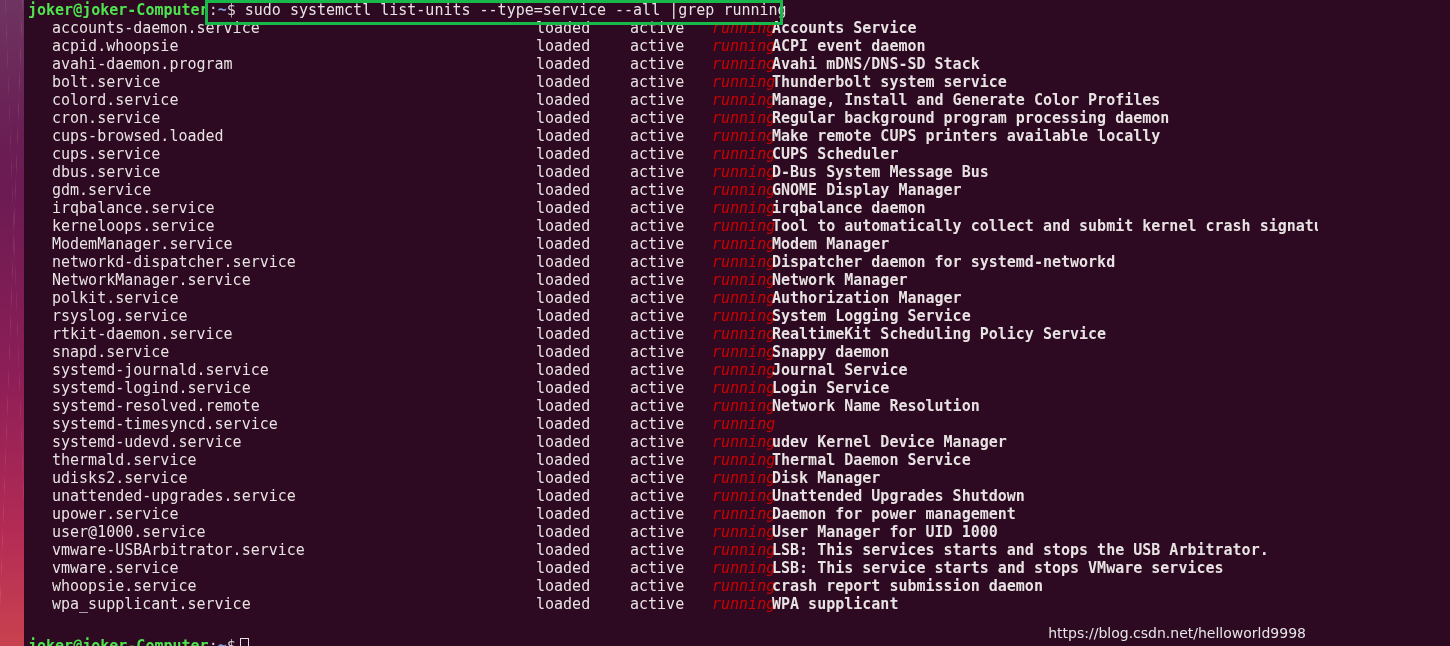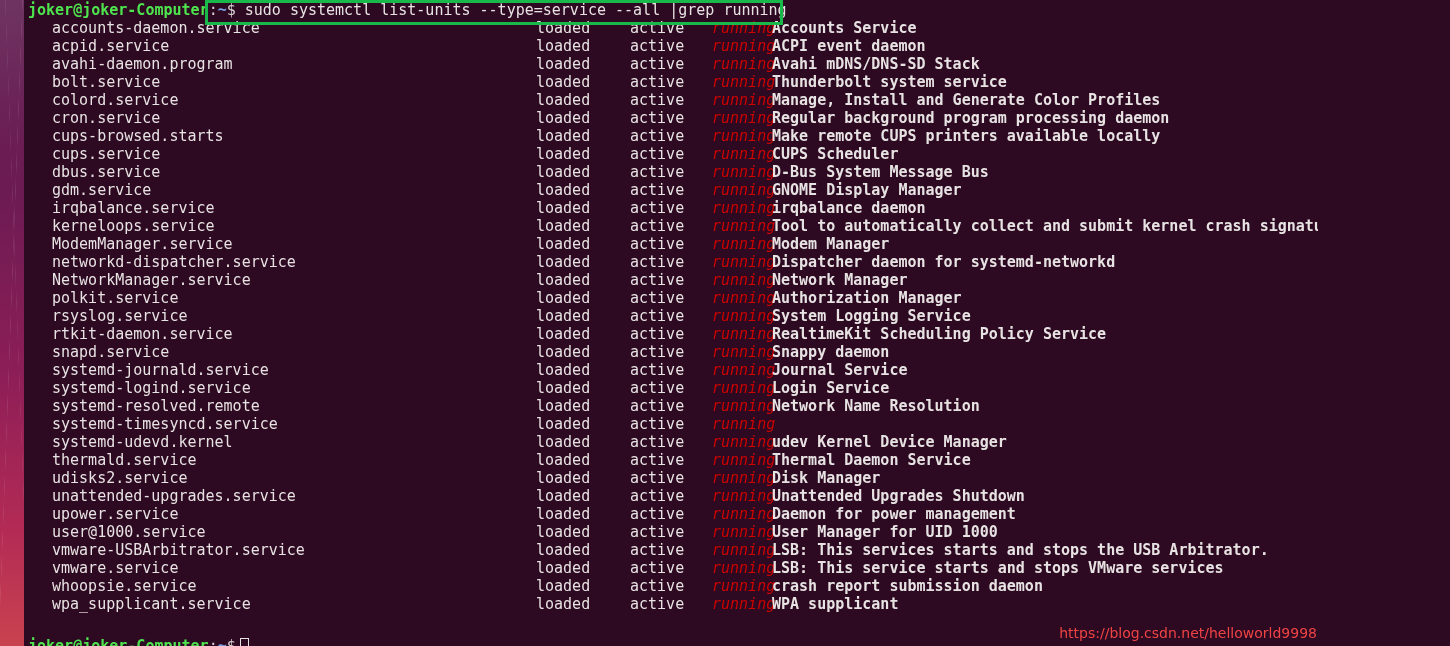--- a/index.html
+++ b/index.html
@@ -116,65 +116,65 @@
     width: 9px;
     height: 15px;
     border: 1px solid #e8e3e3;
     box-sizing: border-box;
     vertical-align: -2px;
     margin-left: 4px;
   }
 
   #watermark {
     position: absolute;
-    right: 1px;
+    right: 12px;
     bottom: 4px;
-    color: #ef4444;
+    color: #e5e5e5;
     font-family: "DejaVu Sans", "Liberation Sans", sans-serif;
     font-size: 14px;
     line-height: 18px;
     white-space: pre;
   }
 </style>
 </head>
 <body>
 
 <div id="screen">
 
   <div id="desktop-backdrop"></div>
 
   <div id="terminal">
 
     <div id="prompt-top" class="line"><span class="user">joker@joker-Computer</span><span class="colon">:</span><span class="path">~</span><span class="dollar">$</span><span class="cmd"> <span>sudo systemctl list-units --type=service --all |grep running</span></span></div>
 
     <div id="rows">
         <div class="row"><span class="c-unit">accounts-daemon.service</span><span class="c-load">loaded</span><span class="c-act">active</span><span class="c-sub">running</span><span class="c-desc">Accounts Service</span></div>
-        <div class="row"><span class="c-unit">acpid.service</span><span class="c-load">loaded</span><span class="c-act">active</span><span class="c-sub">running</span><span class="c-desc">ACPI event daemon</span></div>
+        <div class="row"><span class="c-unit">acpid.whoopsie</span><span class="c-load">loaded</span><span class="c-act">active</span><span class="c-sub">running</span><span class="c-desc">ACPI event daemon</span></div>
         <div class="row"><span class="c-unit">avahi-daemon.program</span><span class="c-load">loaded</span><span class="c-act">active</span><span class="c-sub">running</span><span class="c-desc">Avahi mDNS/DNS-SD Stack</span></div>
         <div class="row"><span class="c-unit">bolt.service</span><span class="c-load">loaded</span><span class="c-act">active</span><span class="c-sub">running</span><span class="c-desc">Thunderbolt system service</span></div>
         <div class="row"><span class="c-unit">colord.service</span><span class="c-load">loaded</span><span class="c-act">active</span><span class="c-sub">running</span><span class="c-desc">Manage, Install and Generate Color Profiles</span></div>
         <div class="row"><span class="c-unit">cron.service</span><span class="c-load">loaded</span><span class="c-act">active</span><span class="c-sub">running</span><span class="c-desc">Regular background program processing daemon</span></div>
-        <div class="row"><span class="c-unit">cups-browsed.starts</span><span class="c-load">loaded</span><span class="c-act">active</span><span class="c-sub">running</span><span class="c-desc">Make remote CUPS printers available locally</span></div>
+        <div class="row"><span class="c-unit">cups-browsed.loaded</span><span class="c-load">loaded</span><span class="c-act">active</span><span class="c-sub">running</span><span class="c-desc">Make remote CUPS printers available locally</span></div>
         <div class="row"><span class="c-unit">cups.service</span><span class="c-load">loaded</span><span class="c-act">active</span><span class="c-sub">running</span><span class="c-desc">CUPS Scheduler</span></div>
         <div class="row"><span class="c-unit">dbus.service</span><span class="c-load">loaded</span><span class="c-act">active</span><span class="c-sub">running</span><span class="c-desc">D-Bus System Message Bus</span></div>
         <div class="row"><span class="c-unit">gdm.service</span><span class="c-load">loaded</span><span class="c-act">active</span><span class="c-sub">running</span><span class="c-desc">GNOME Display Manager</span></div>
         <div class="row"><span class="c-unit">irqbalance.service</span><span class="c-load">loaded</span><span class="c-act">active</span><span class="c-sub">running</span><span class="c-desc">irqbalance daemon</span></div>
         <div class="row"><span class="c-unit">kerneloops.service</span><span class="c-load">loaded</span><span class="c-act">active</span><span class="c-sub">running</span><span class="c-desc">Tool to automatically collect and submit kernel crash signatures</span></div>
         <div class="row"><span class="c-unit">ModemManager.service</span><span class="c-load">loaded</span><span class="c-act">active</span><span class="c-sub">running</span><span class="c-desc">Modem Manager</span></div>
         <div class="row"><span class="c-unit">networkd-dispatcher.service</span><span class="c-load">loaded</span><span class="c-act">active</span><span class="c-sub">running</span><span class="c-desc">Dispatcher daemon for systemd-networkd</span></div>
         <div class="row"><span class="c-unit">NetworkManager.service</span><span class="c-load">loaded</span><span class="c-act">active</span><span class="c-sub">running</span><span class="c-desc">Network Manager</span></div>
         <div class="row"><span class="c-unit">polkit.service</span><span class="c-load">loaded</span><span class="c-act">active</span><span class="c-sub">running</span><span class="c-desc">Authorization Manager</span></div>
         <div class="row"><span class="c-unit">rsyslog.service</span><span class="c-load">loaded</span><span class="c-act">active</span><span class="c-sub">running</span><span class="c-desc">System Logging Service</span></div>
         <div class="row"><span class="c-unit">rtkit-daemon.service</span><span class="c-load">loaded</span><span class="c-act">active</span><span class="c-sub">running</span><span class="c-desc">RealtimeKit Scheduling Policy Service</span></div>
         <div class="row"><span class="c-unit">snapd.service</span><span class="c-load">loaded</span><span class="c-act">active</span><span class="c-sub">running</span><span class="c-desc">Snappy daemon</span></div>
         <div class="row"><span class="c-unit">systemd-journald.service</span><span class="c-load">loaded</span><span class="c-act">active</span><span class="c-sub">running</span><span class="c-desc">Journal Service</span></div>
         <div class="row"><span class="c-unit">systemd-logind.service</span><span class="c-load">loaded</span><span class="c-act">active</span><span class="c-sub">running</span><span class="c-desc">Login Service</span></div>
         <div class="row"><span class="c-unit">systemd-resolved.remote</span><span class="c-load">loaded</span><span class="c-act">active</span><span class="c-sub">running</span><span class="c-desc">Network Name Resolution</span></div>
         <div class="row"><span class="c-unit">systemd-timesyncd.service</span><span class="c-load">loaded</span><span class="c-act">active</span><span class="c-sub">running</span></div>
-        <div class="row"><span class="c-unit">systemd-udevd.kernel</span><span class="c-load">loaded</span><span class="c-act">active</span><span class="c-sub">running</span><span class="c-desc">udev Kernel Device Manager</span></div>
+        <div class="row"><span class="c-unit">systemd-udevd.service</span><span class="c-load">loaded</span><span class="c-act">active</span><span class="c-sub">running</span><span class="c-desc">udev Kernel Device Manager</span></div>
         <div class="row"><span class="c-unit">thermald.service</span><span class="c-load">loaded</span><span class="c-act">active</span><span class="c-sub">running</span><span class="c-desc">Thermal Daemon Service</span></div>
         <div class="row"><span class="c-unit">udisks2.service</span><span class="c-load">loaded</span><span class="c-act">active</span><span class="c-sub">running</span><span class="c-desc">Disk Manager</span></div>
         <div class="row"><span class="c-unit">unattended-upgrades.service</span><span class="c-load">loaded</span><span class="c-act">active</span><span class="c-sub">running</span><span class="c-desc">Unattended Upgrades Shutdown</span></div>
         <div class="row"><span class="c-unit">upower.service</span><span class="c-load">loaded</span><span class="c-act">active</span><span class="c-sub">running</span><span class="c-desc">Daemon for power management</span></div>
         <div class="row"><span class="c-unit">user@1000.service</span><span class="c-load">loaded</span><span class="c-act">active</span><span class="c-sub">running</span><span class="c-desc">User Manager for UID 1000</span></div>
         <div class="row"><span class="c-unit">vmware-USBArbitrator.service</span><span class="c-load">loaded</span><span class="c-act">active</span><span class="c-sub">running</span><span class="c-desc">LSB: This services starts and stops the USB Arbitrator.</span></div>
         <div class="row"><span class="c-unit">vmware.service</span><span class="c-load">loaded</span><span class="c-act">active</span><span class="c-sub">running</span><span class="c-desc">LSB: This service starts and stops VMware services</span></div>
         <div class="row"><span class="c-unit">whoopsie.service</span><span class="c-load">loaded</span><span class="c-act">active</span><span class="c-sub">running</span><span class="c-desc">crash report submission daemon</span></div>
         <div class="row"><span class="c-unit">wpa_supplicant.service</span><span class="c-load">loaded</span><span class="c-act">active</span><span class="c-sub">running</span><span class="c-desc">WPA supplicant</span></div>
       </div>

